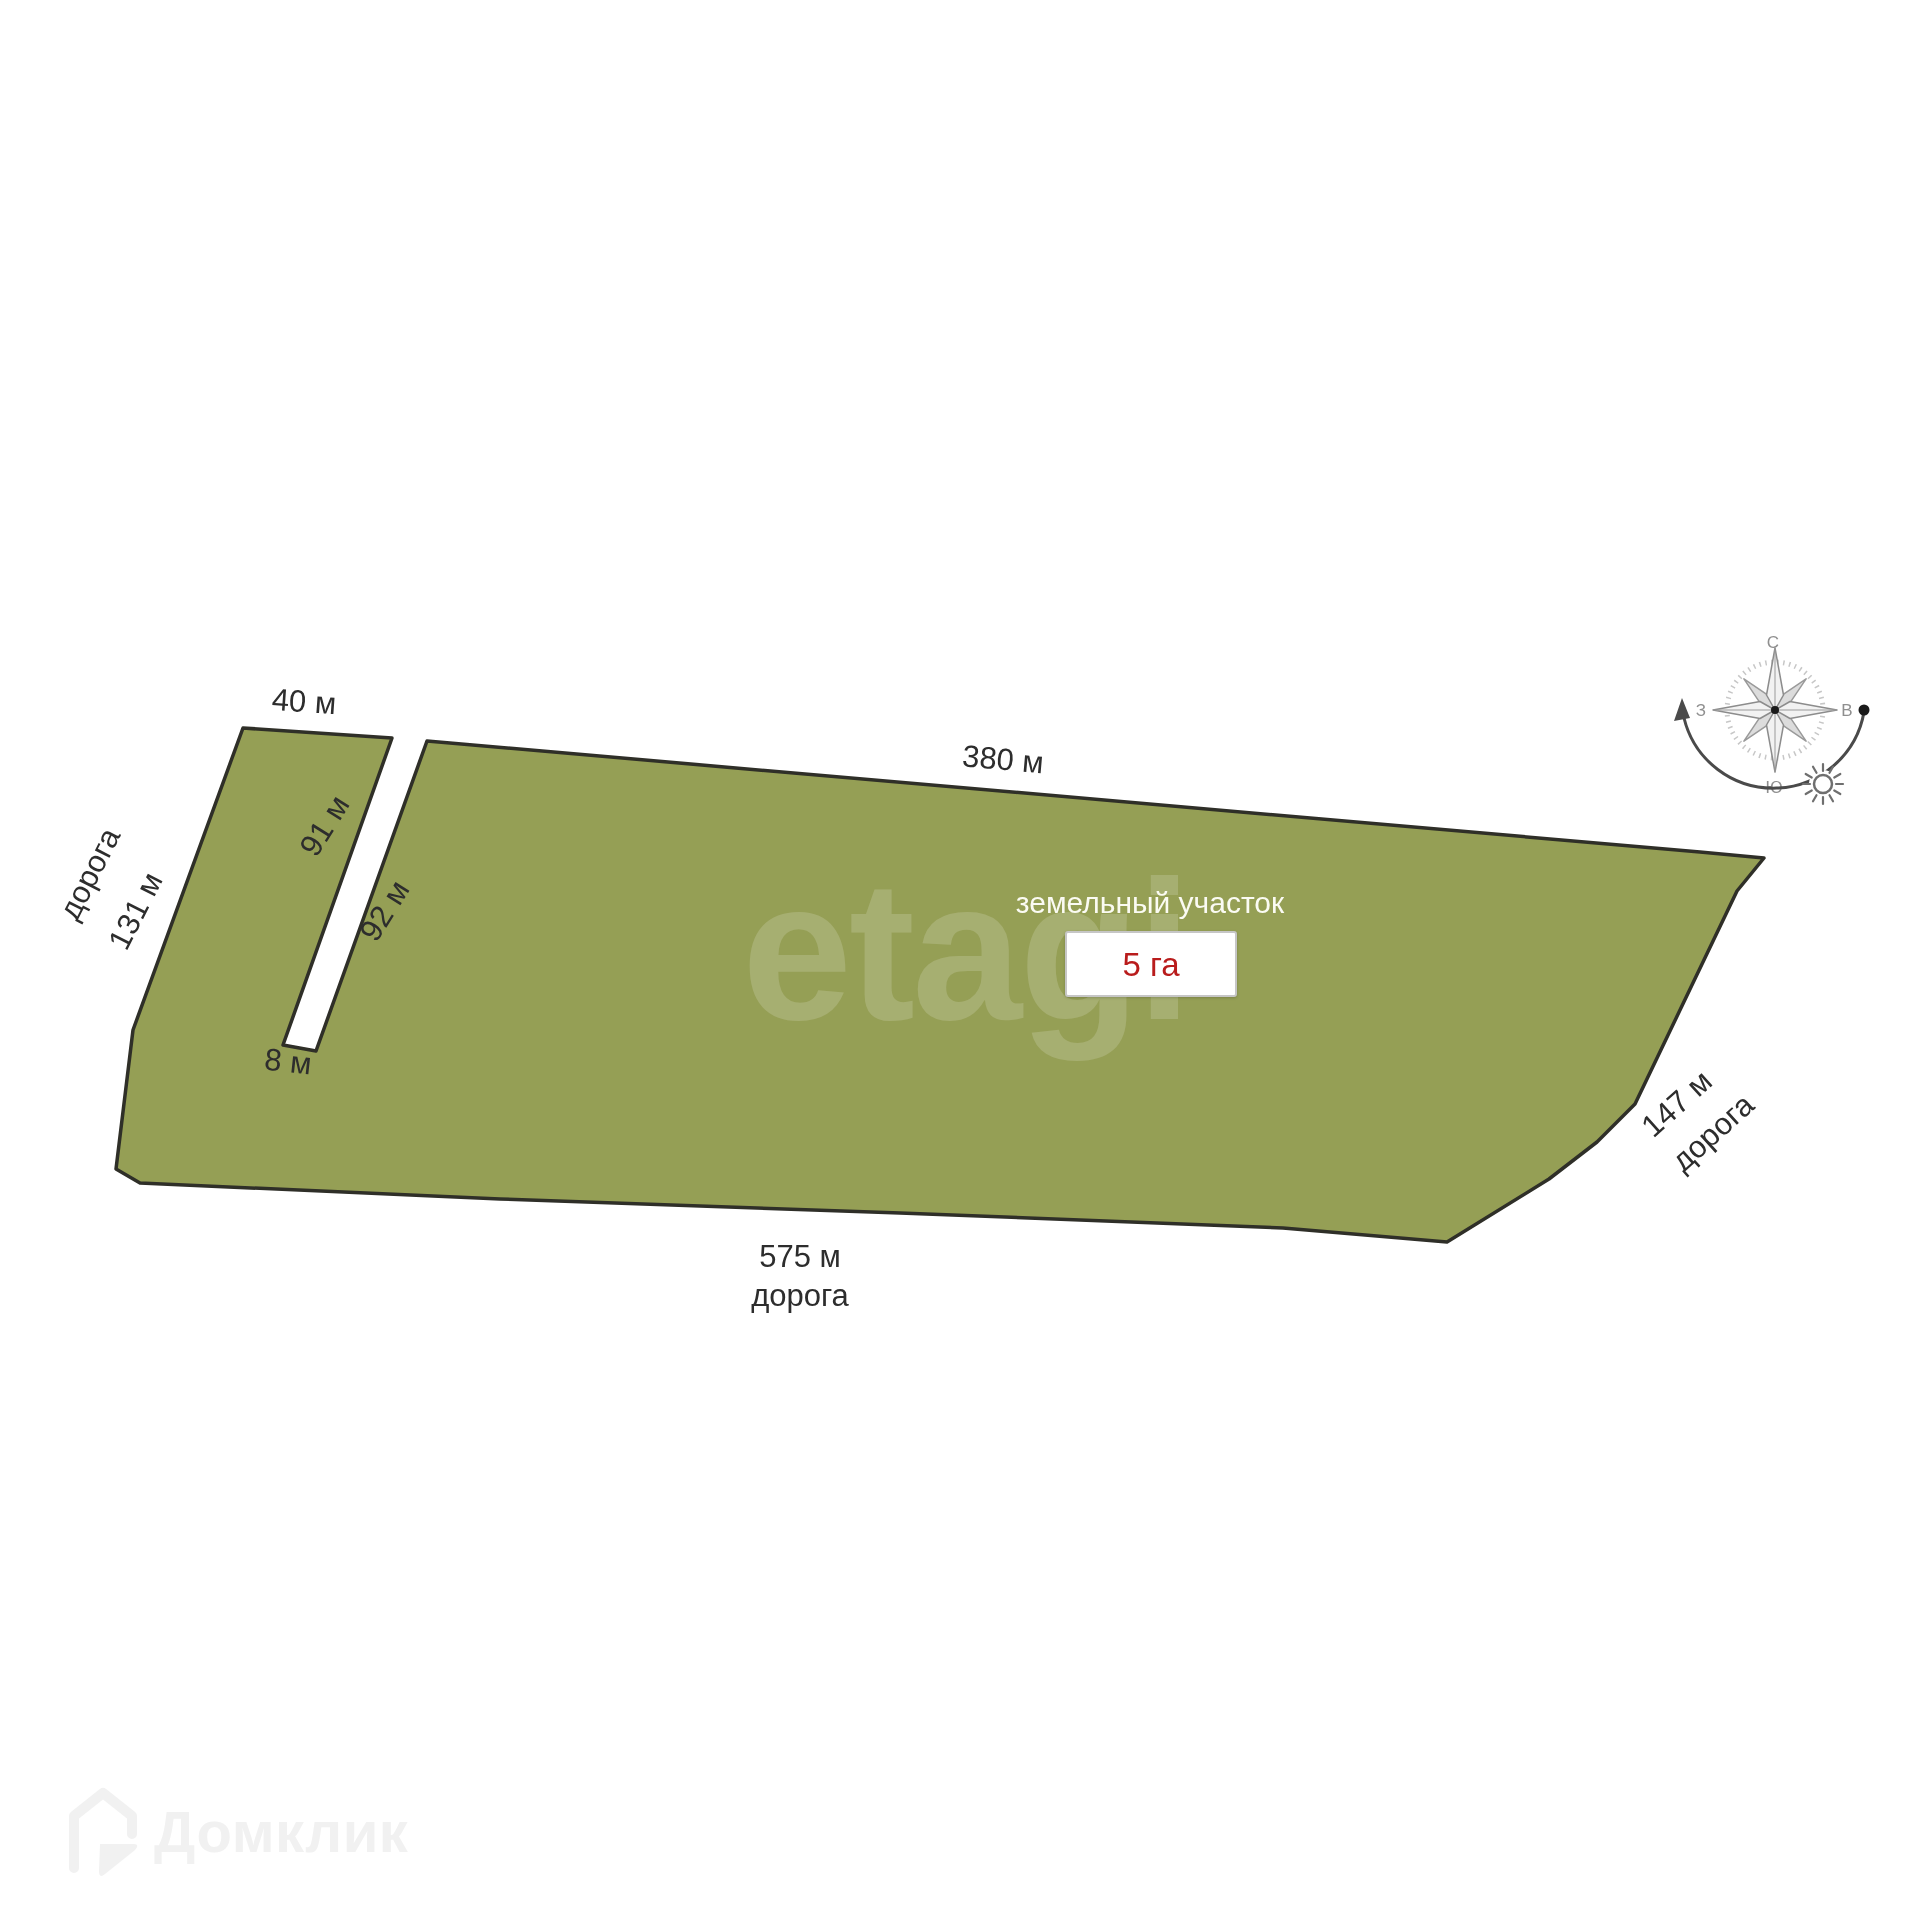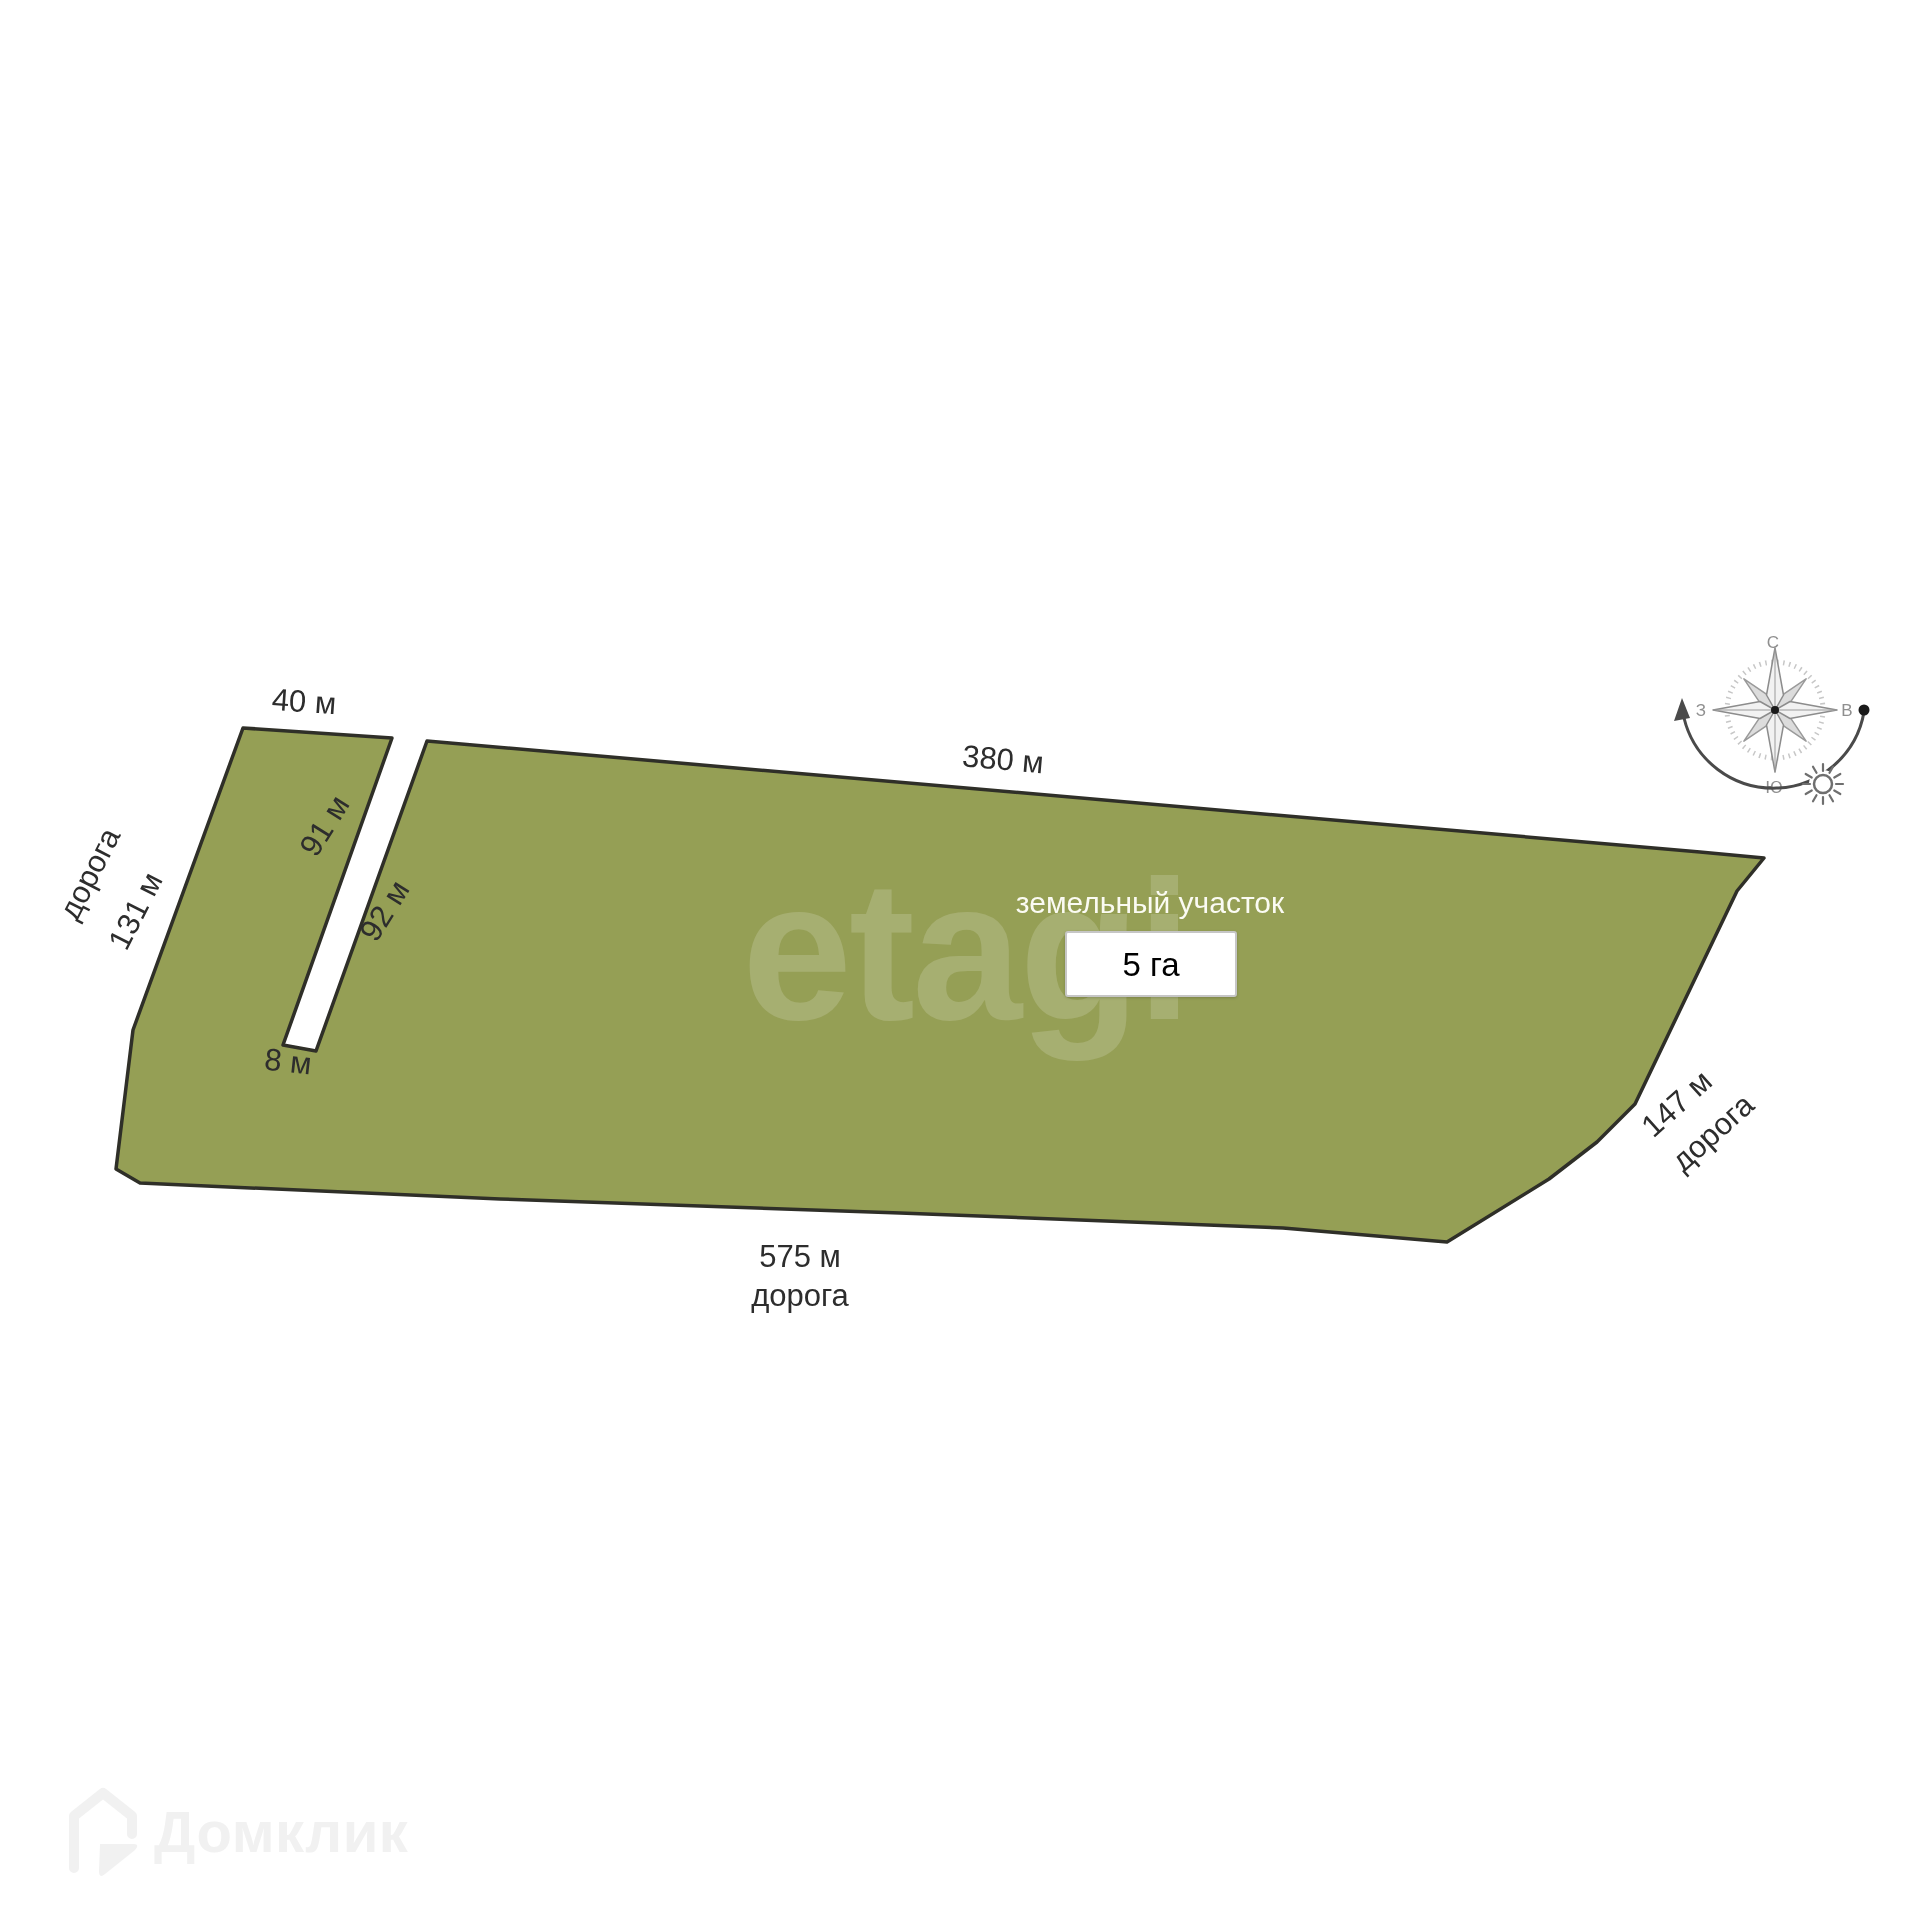--- a/index.html
+++ b/index.html
@@ -17,21 +17,21 @@
   .lbl{
     position:absolute;z-index:3;white-space:nowrap;
     font:31px/1.1 "Liberation Sans",sans-serif;color:#2d2d2d;
   }
   .lbl.white{color:#fbfbf3;font-size:30px;font-weight:500;}
   .area-box{
     position:absolute;left:1065px;top:931px;width:168px;height:62px;z-index:3;
     background:#ffffff;border:2px solid #c6c6c6;border-radius:3px;
     box-shadow:0 1px 3px rgba(0,0,0,0.18);
     display:flex;align-items:center;justify-content:center;
-    font:500 33px/1 "Liberation Sans",sans-serif;color:#000000;
+    font:500 33px/1 "Liberation Sans",sans-serif;color:#b91c1c;
   }
   .wm-domclick{
     position:absolute;left:66px;top:1782px;z-index:3;height:100px;
     display:flex;align-items:center;color:#f1f1f1;
   }
   .wm-domclick .dk-text{
     font:bold 58px/1 "Liberation Sans",sans-serif;margin-left:14px;letter-spacing:0.5px;
   }
   .compass-letter{
     font:17px "Liberation Sans",sans-serif;fill:#8f8f8f;

